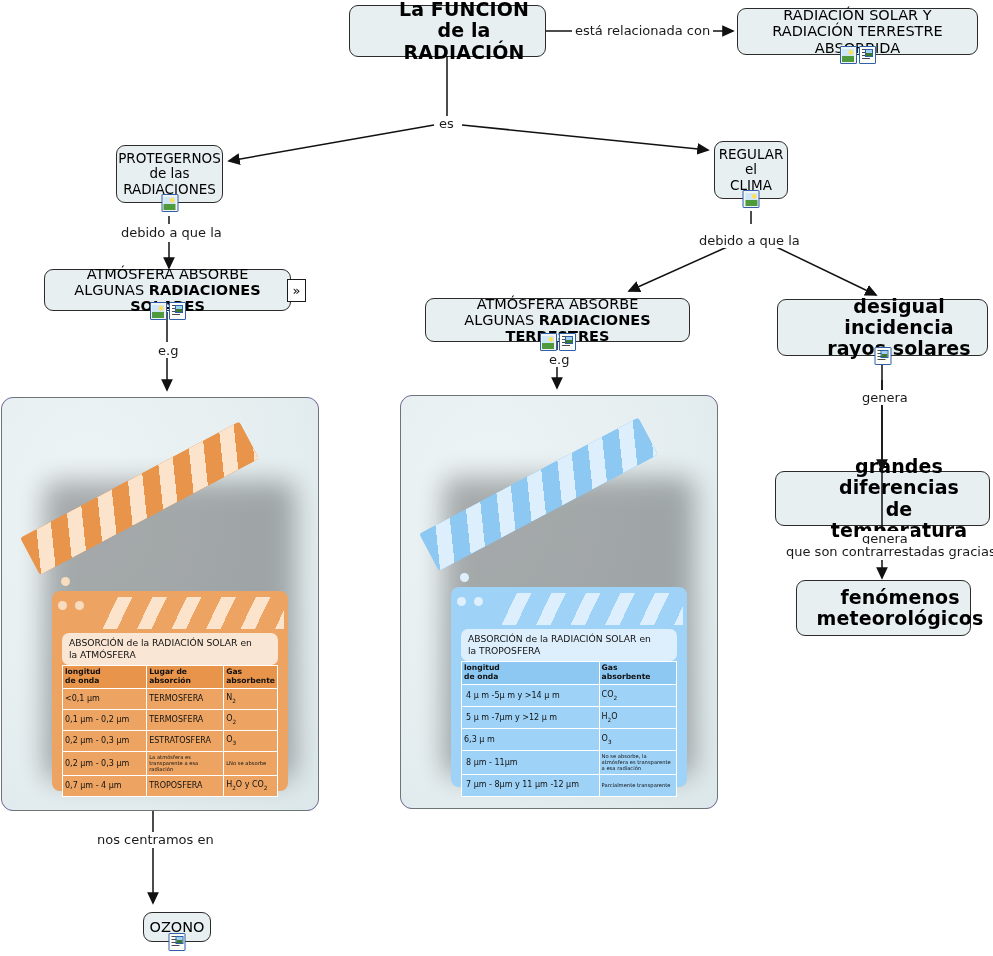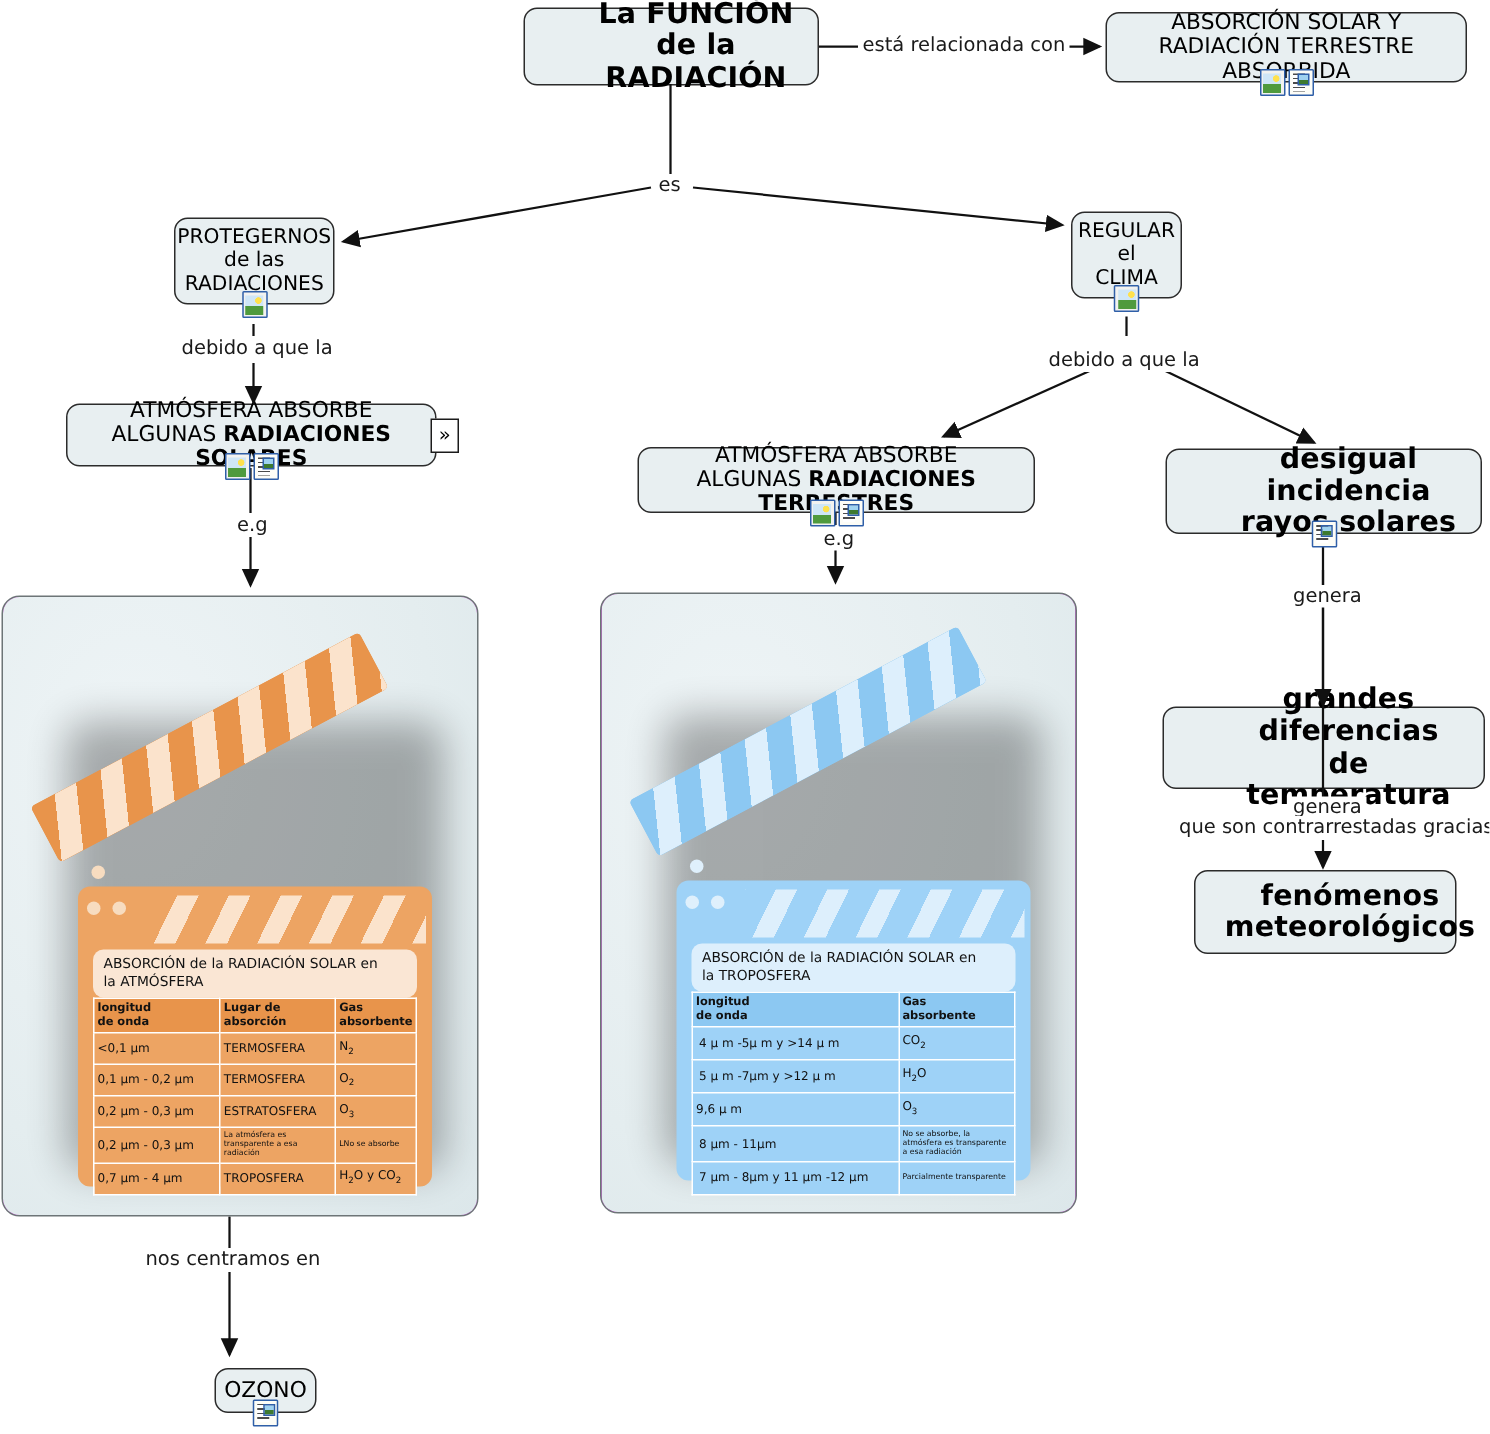--- a/index.html
+++ b/index.html
@@ -87,21 +87,21 @@
     z-index:5;
   }
 
   
   #wires{position:absolute;left:0;top:0;width:993px;height:956px;z-index:1;}
 
   
   .panel{
     position:absolute;
     box-sizing:border-box;
-    background:#a21caf;
+    background:#6d28d9;
     border:1.2px solid #6d7577;
     border-radius:12px;
     overflow:hidden;
     z-index:2;
   }
   .panel-inner{position:absolute;left:0;top:0;width:100%;height:100%;
     background:radial-gradient(ellipse at 28% 26%, #eef4f6 0%, #e4edef 62%, #dce7ea 100%);}
 
   
   .clap{position:absolute;}
@@ -232,21 +232,21 @@
       <path d="M882,400 L882,458"></path>
     </g>
   </svg>
 
   <div class="node big" style="left:349px;top:5px;width:197px;height:52px;">
     <span class="ntext">La FUNCIÓN de la</span>
     <span class="ntext">RADIACIÓN</span>
   </div>
 
   <div class="node mid" style="left:737px;top:8px;width:241px;height:47px;">
-    <span class="ntext">ABSORCIÓN SOLAR Y</span>
+    <span class="ntext">RADIACIÓN SOLAR Y</span>
     <span class="ntext">RADIACIÓN TERRESTRE ABSORBIDA</span>
     <span class="icons">
       <span class="ico pic"></span>
       <span class="ico doc"></span>
     </span>
   </div>
 
   <div class="node small" style="left:714px;top:141px;width:74px;height:58px;">
     <span class="ntext">REGULAR</span>
     <span class="ntext">el</span>
@@ -425,21 +425,21 @@
         <tbody>
           <tr style="height:22px;">
             <td class="left">4 μ m -5μ m  y  &gt;14 μ m</td>
             <td>CO<sub>2</sub></td>
           </tr>
           <tr style="height:22px;">
             <td class="left">5 μ m -7μm   y  &gt;12 μ m</td>
             <td>H<sub>2</sub>O</td>
           </tr>
           <tr style="height:22px;">
-            <td>9,6 μ m</td>
+            <td>6,3 μ m</td>
             <td>O<sub>3</sub></td>
           </tr>
           <tr style="height:22px;">
             <td class="left">8 μm -  11μm</td>
             <td class="tiny">No se absorbe, la atmósfera es transparente a esa radiación</td>
           </tr>
           <tr style="height:22px;">
             <td class="left">7 μm - 8μm y 11 μm -12 μm</td>
             <td class="tiny">Parcialmente transparente</td>
           </tr>

